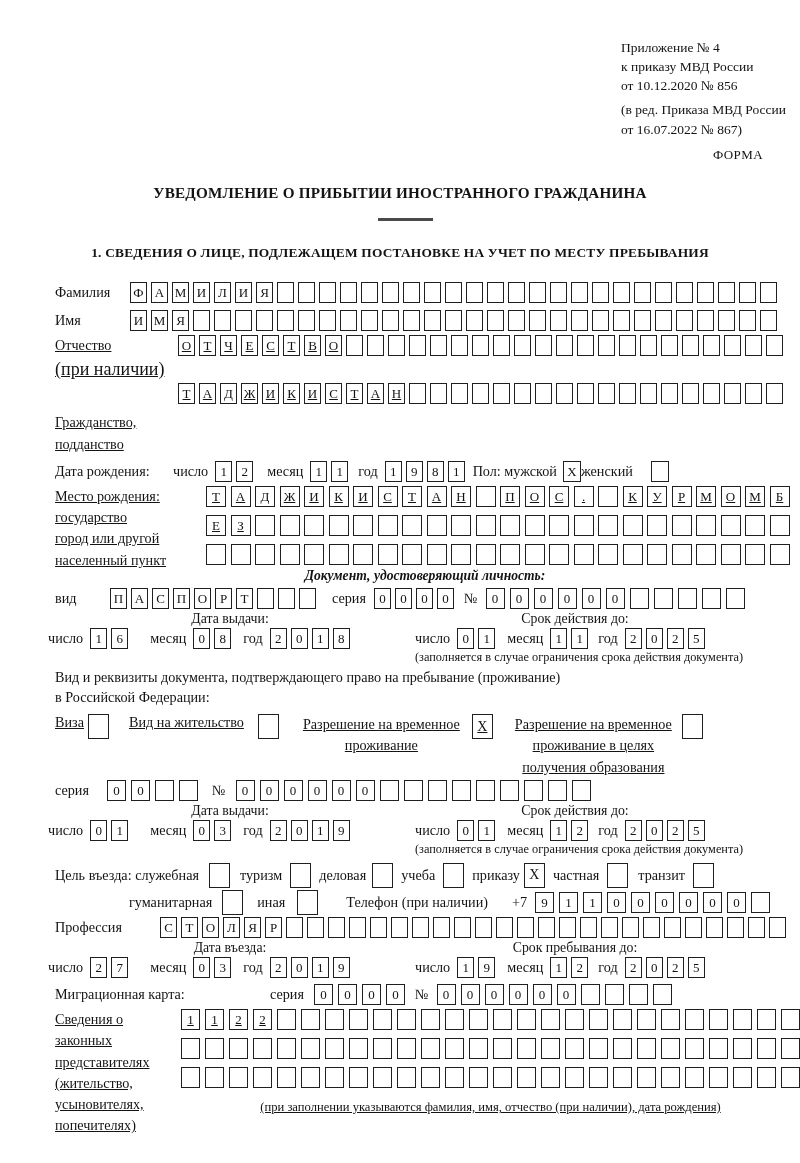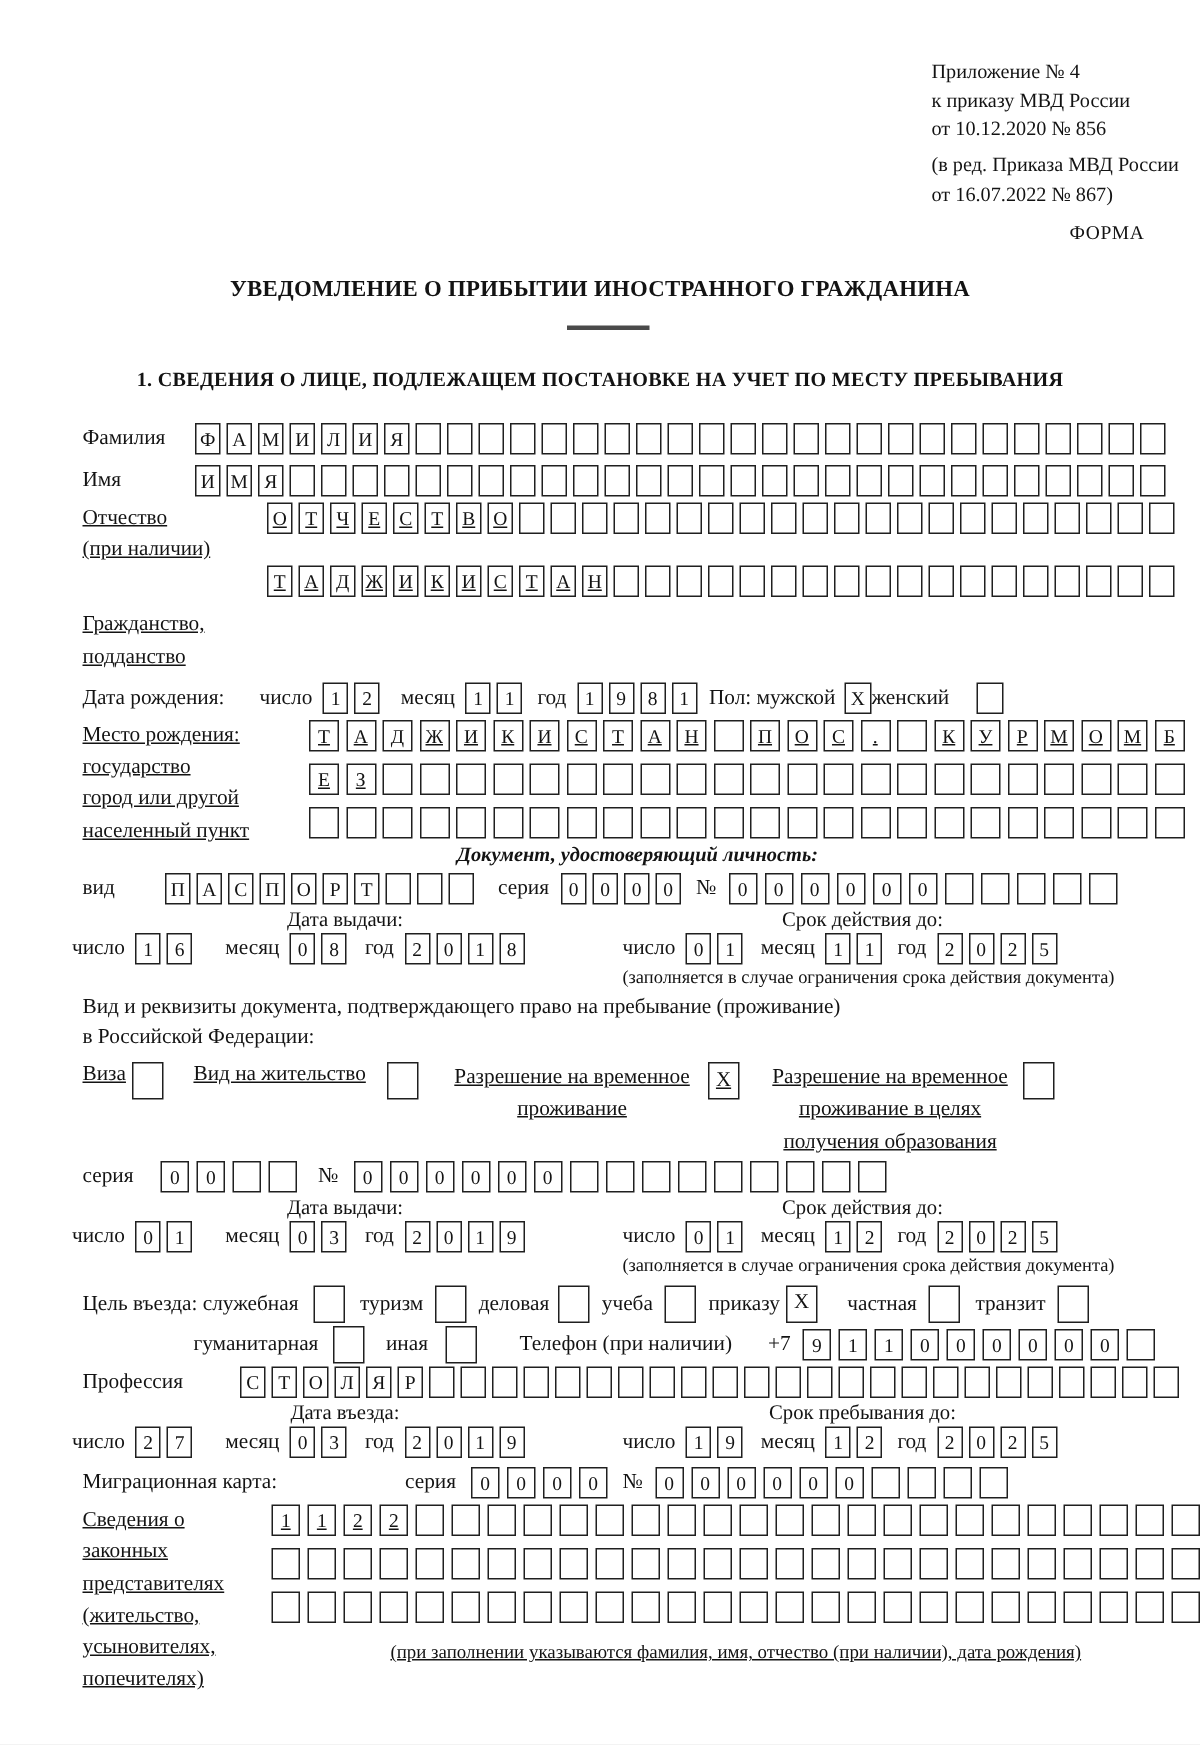--- a/index.html
+++ b/index.html
@@ -18,21 +18,21 @@
   .blank-line { display:inline-block; width:55px; border-bottom:3px solid #4a4a4a;
                 margin-left:10px; vertical-align:baseline; }
   .sec { position:absolute; top:245px; left:0; width:100%; text-align:center;
          font-weight:bold; font-size:13.4px; letter-spacing:.2px; }
 
   .body { position:absolute; top:276px; left:55px; width:740px; font-size:14.2px; }
 
   .row { display:flex; align-items:center; }
   .row-top { display:flex; align-items:flex-start;text-decoration:underline; }
   .lbl { flex:none; }
-  .lbl2 { font-size:14px; }
+  .lbl2 { font-size:18px; }
 
   .cells { display:flex; gap:4px; flex:none; }
   .cell { width:17px; height:21px; border:1.7px solid #1f1f1f; flex:none;
           display:flex; align-items:center; justify-content:center;
           font-size:13px; line-height:1; background:#fff; }
   .cells-wide .cell { width:20px; } .cells-wide { gap:4.5px; }
   .cells-num .cell { width:19px; } .cells-num { gap:5px; }
   .cb .cell { width:21px; height:25px; font-size:14px; }
   .cb-sm .cell { width:18px; height:21px; font-size:13px; }
 
@@ -595,21 +595,21 @@
           <span class="cell"></span>
         </span>
       <span style="margin-left:8px;">учеба</span>
       <span class="cells cb" style="margin-left:8px;">
           <span class="cell"></span>
         </span>
       <span style="margin-left:8px;">приказу</span>
       <span class="cells cb" style="margin-left:4px;">
           <span class="cell">X</span>
         </span>
-      <span style="margin-left:20px;">частная</span>
+      <span style="margin-left:8px;">частная</span>
       <span class="cells cb" style="margin-left:8px;">
           <span class="cell"></span>
         </span>
       <span style="margin-left:10px;">транзит</span>
       <span class="cells cb" style="margin-left:8px;">
           <span class="cell"></span>
         </span>
     </div>
 
     <div class="row mt2">

